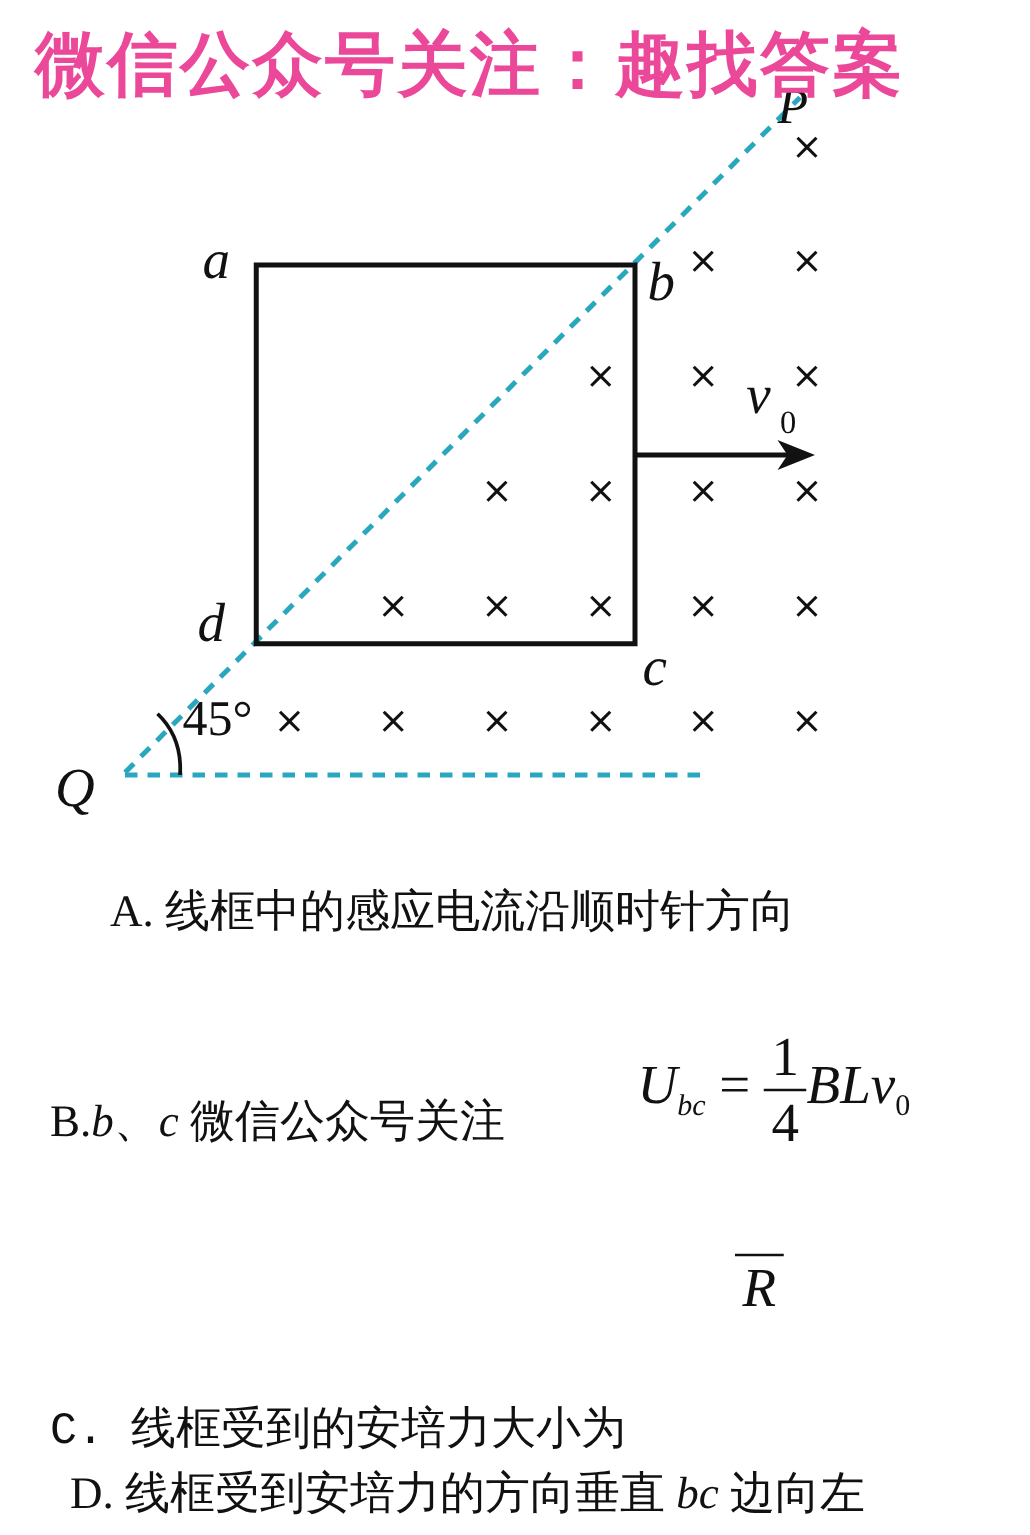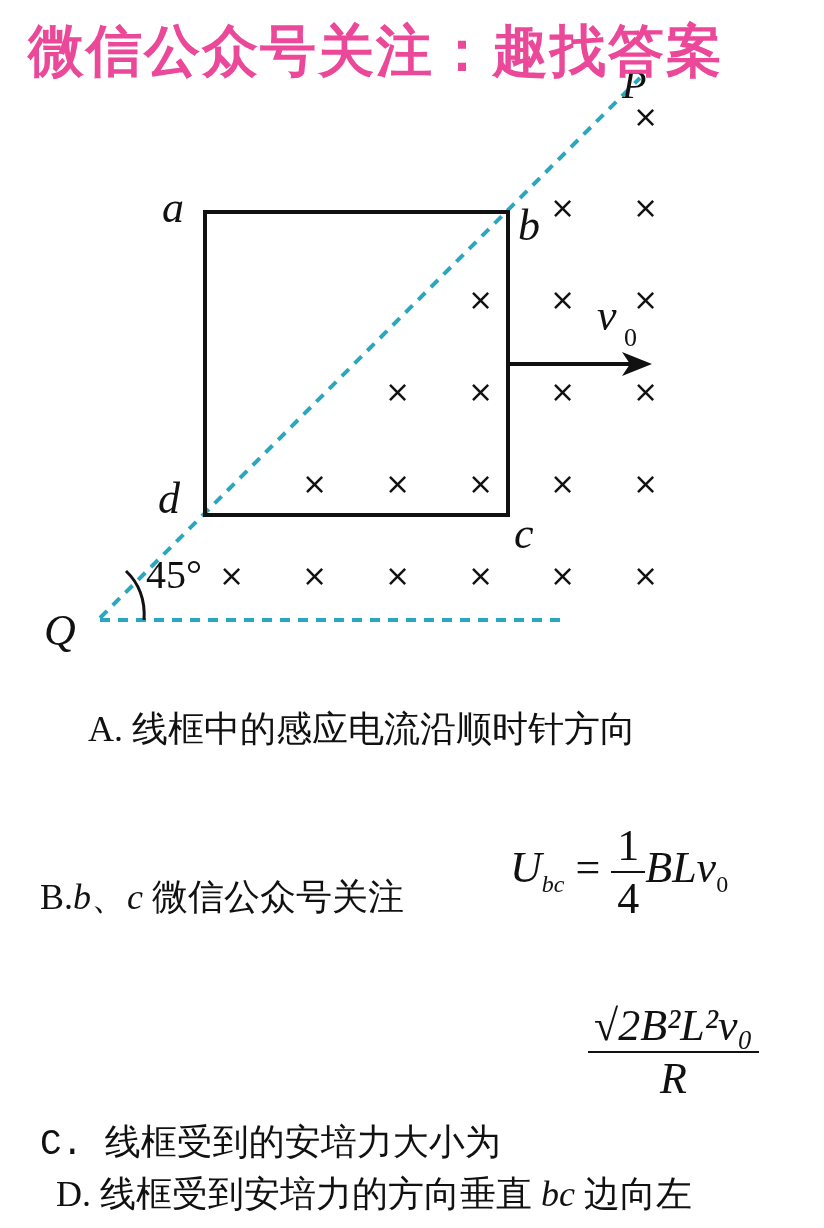--- a/index.html
+++ b/index.html
@@ -92,21 +92,20 @@
     <span class="num">4</span>
   </span><i>BLv</i><sub>0</sub>
 </div>
 
 <div class="opt" style="left:40px; top:1118px;font-family:Liberation Mono, monospace;">
   <span>C.</span>
   <span>线框受到的安培力大小为</span>
 </div>
 <div class="math" style="left:588px; top:1000px;">
   <span class="frac">
-    <i class="num">√2B²L²v₀</i>
     <span class="bar"></span>
     <i class="num">R</i>
   </span>
 </div>
 
 <div class="opt" style="left:40px; top:1170px;margin-left:16px;">
   <span>D.</span>
   <span>线框受到安培力的方向垂直</span>
   <i>bc</i>
   <span>边向左</span>

